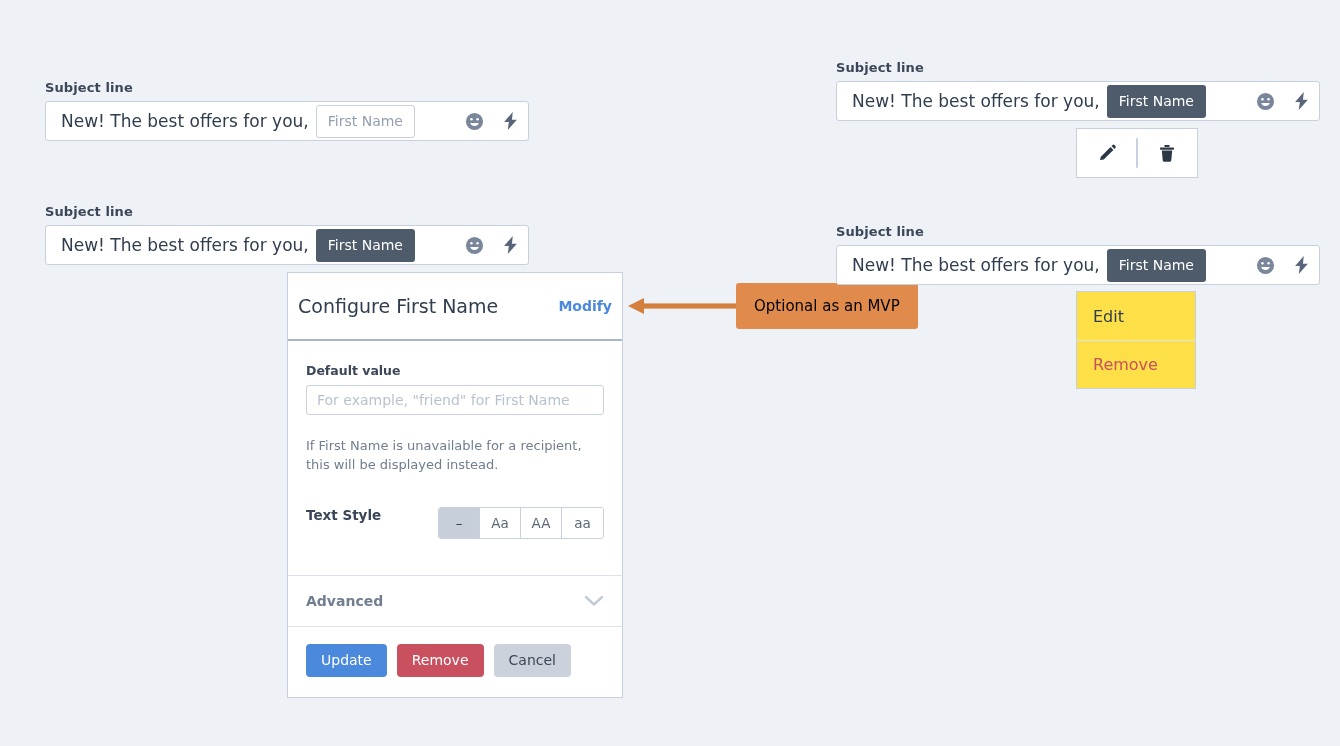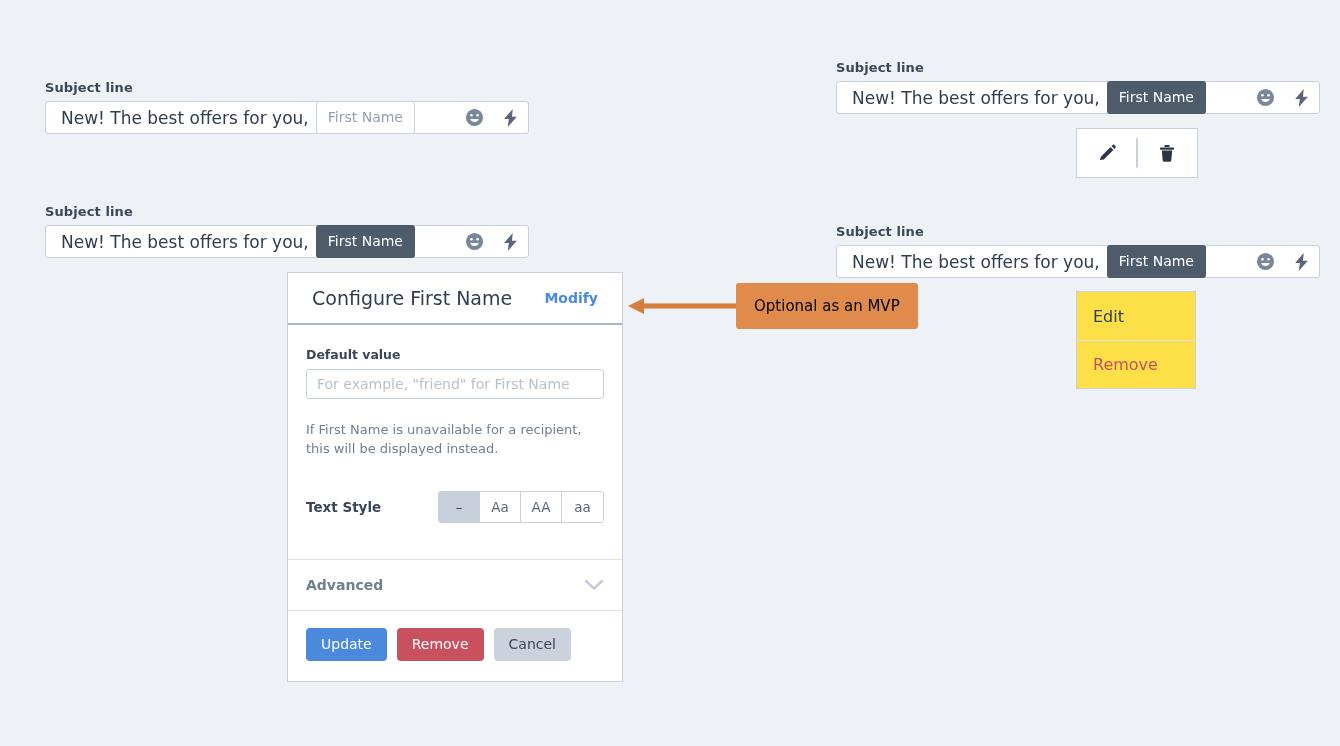--- a/index.html
+++ b/index.html
@@ -22,21 +22,21 @@
     font-size: 13px;
     font-weight: bold;
     color: #3b4758;
     letter-spacing: 0.1px;
     margin-bottom: 6px;
   }
   .subject-field {
     background: #ffffff;
     border: 1px solid #c7d0dc;
     border-radius: 3px;
-    height: 33px;
+    height: 40px;
     display: flex;
     align-items: center;
     padding: 0 8px 0 15px;
     box-sizing: border-box;
   }
   .subject-text {
     font-size: 17px;
     color: #303d4e;
     white-space: nowrap;
   }
@@ -111,25 +111,25 @@
   .context-menu-item.danger { color: #c8505f; }
 
   
   .panel {
     background: #ffffff;
     border: 1px solid #c7d0dc;
     box-sizing: border-box;
     width: 336px;
   }
   .panel-header {
-    height: 52px;
+    height: 68px;
     display: flex;
     align-items: center;
     justify-content: space-between;
-    padding: 0 24px;
+    padding: 0 10px;
     border-bottom: 2px solid #aab6c6;
     box-sizing: border-box;
   }
   .panel-title {
     font-size: 19px;
     color: #303d4e;
   }
   .panel-modify {
     font-size: 14px;
     font-weight: bold;
@@ -161,21 +161,20 @@
   .text-input::placeholder { color: #b8c2cf; }
   .help-text {
     margin-top: 22px;
     font-size: 13px;
     line-height: 1.45;
     color: #707e90;
     max-width: 290px;
   }
   .style-row {
     display: flex;
-    align-items: center;
     margin-top: 32px;
     margin-bottom: 30px;
   }
   .style-row-label {
     font-size: 13.5px;
     font-weight: bold;
     color: #3b4758;
   }
   .segmented {
     margin-left: auto;

